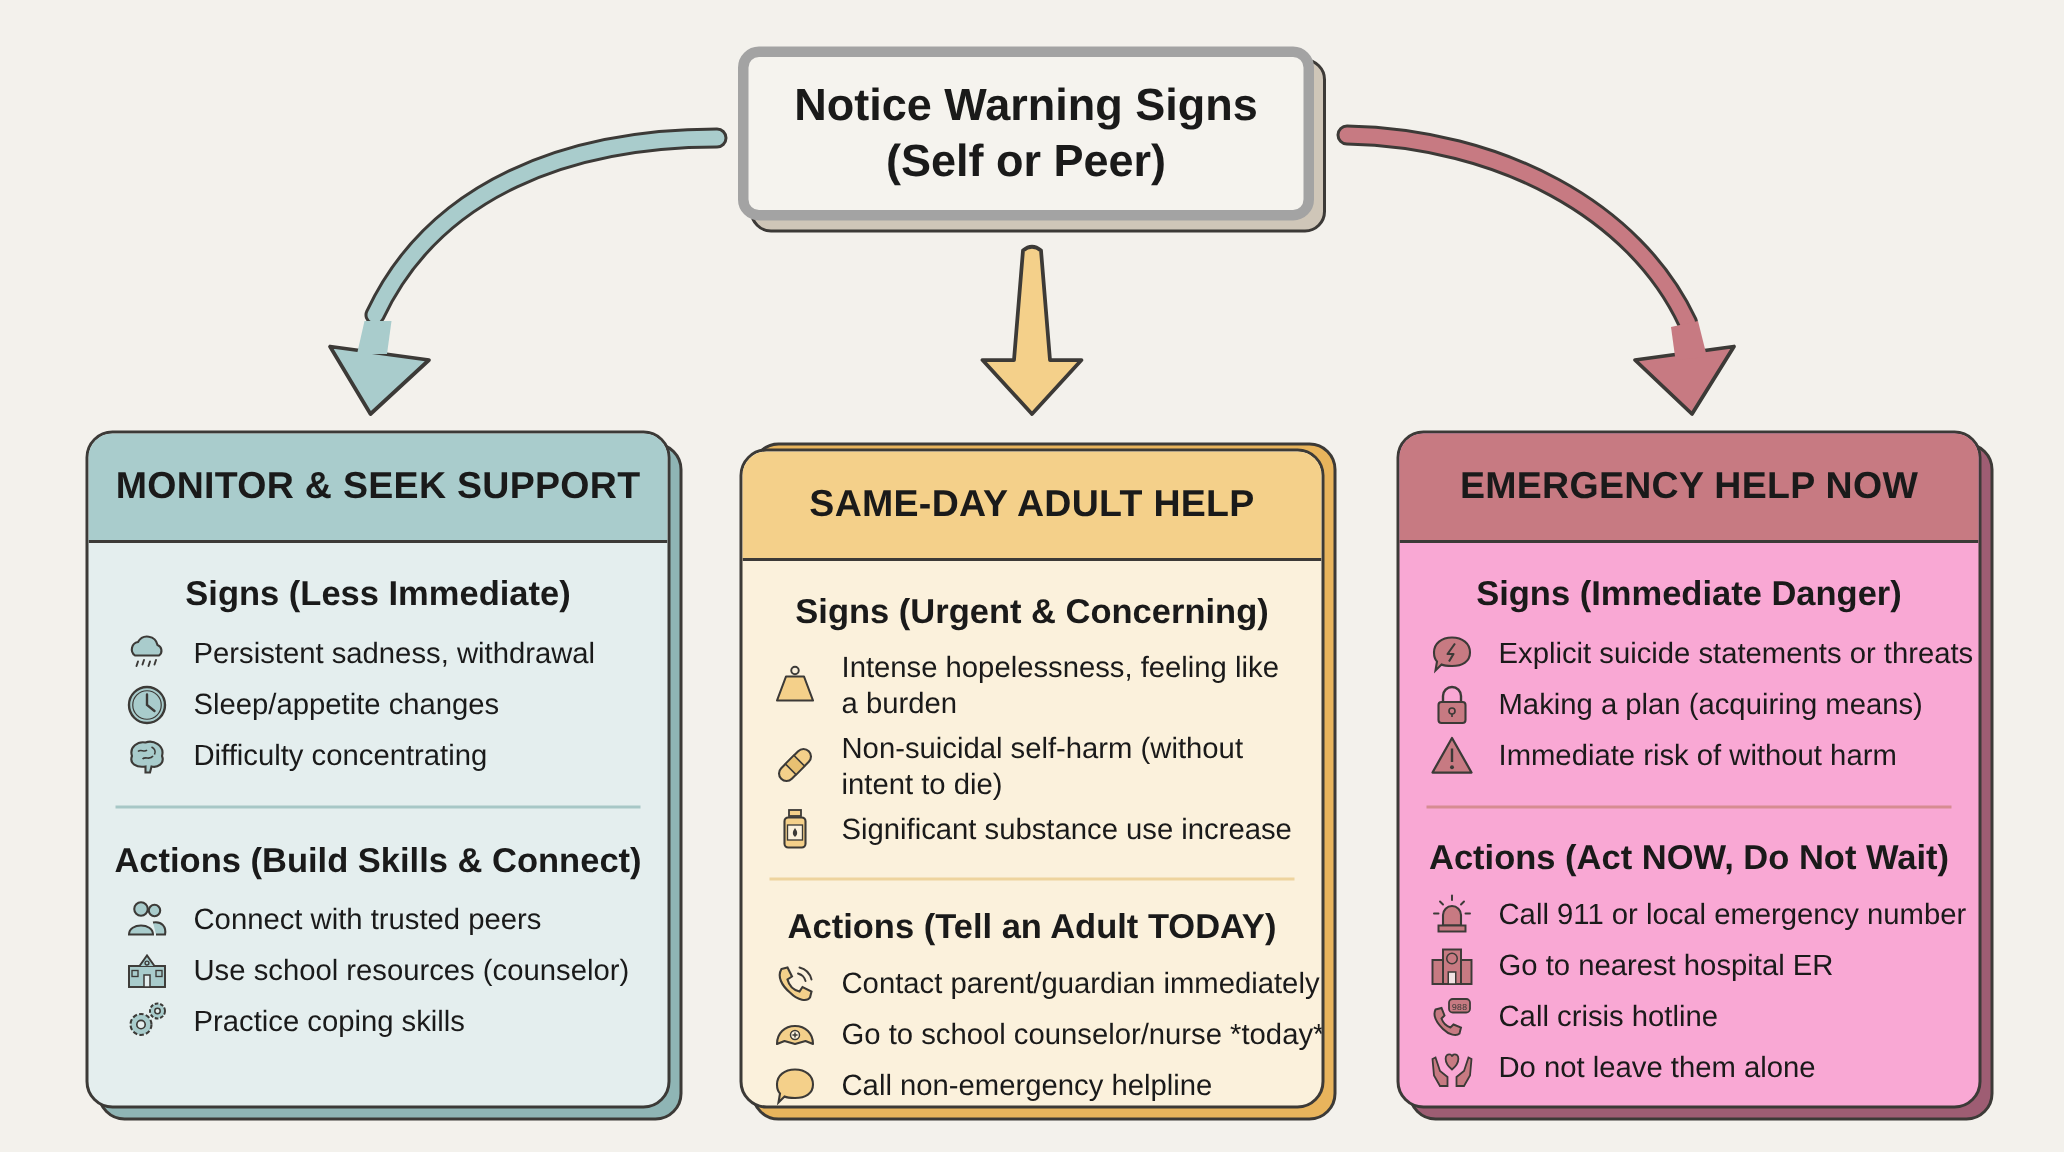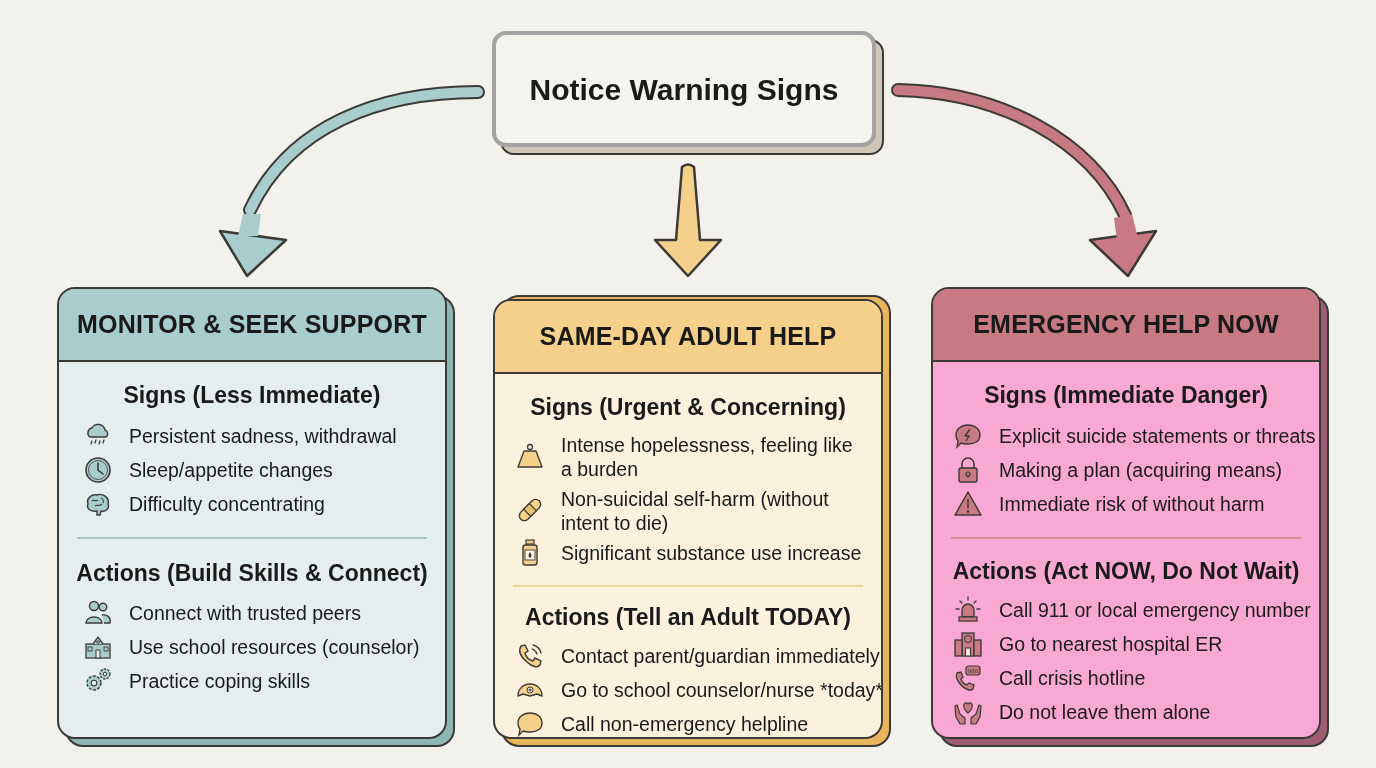--- a/index.html
+++ b/index.html
@@ -13,21 +13,21 @@
   .arrows { position: absolute; left: 0; top: 0; width: 1376px; height: 768px; pointer-events: none; }
 
   
   .top-wrap { position: absolute; left: 492px; top: 31px; width: 384px; height: 116px; }
   .top-shadow {
     position: absolute; left: 8px; top: 8px; right: -8px; bottom: -8px;
     background: #cfc6b8; border: 2px solid #3c3a37; border-radius: 14px;
   }
   .top-box {
     position: absolute; inset: 0;
-    background: #f5f3ee; border: 4px solid #a3a3a3; border-radius: 14px;
+    background: #f5f3ee; border: 7px solid #a3a3a3; border-radius: 14px;
     display: flex; flex-direction: column; align-items: center; justify-content: center;
     font-weight: bold; font-size: 30px; line-height: 37px; text-align: center;
   }
 
   
   .card { position: absolute; top: 287px; width: 390px; height: 452px; }
   .card .shadow {
     position: absolute; left: 8px; top: 8px; right: -8px; bottom: -8px;
     border: 2px solid #3c3a37; border-radius: 18px;
   }
@@ -92,20 +92,21 @@
     <path d="M898 90 C 1000 92, 1090 140, 1125 215" fill="none" stroke="#c77a82" stroke-width="10" stroke-linecap="round"></path>
     <path d="M1090 240 L 1156 231 L 1128 276 Z" fill="#c77a82" stroke="#3c3a37" stroke-width="2.5" stroke-linejoin="round"></path>
     <path d="M1114 218 L 1132 214 L 1138 238 L 1117 240 Z" fill="#c77a82"></path>
   </g>
 </svg>
 
 <div class="top-wrap">
   <div class="top-shadow"></div>
   <div class="top-box">
     <span>Notice Warning Signs</span>
+    <span>(Self or Peer)</span>
   </div>
 </div>
 
 <div class="card c1">
   <div class="shadow"></div>
   <div class="face">
     <div class="head">MONITOR &amp; SEEK SUPPORT</div>
     <div class="body">
       <div class="sec-title" style="top:20px; padding-left:0;">Signs (Less Immediate)</div>
       <div class="item" style="left:22px; top:62px;">

